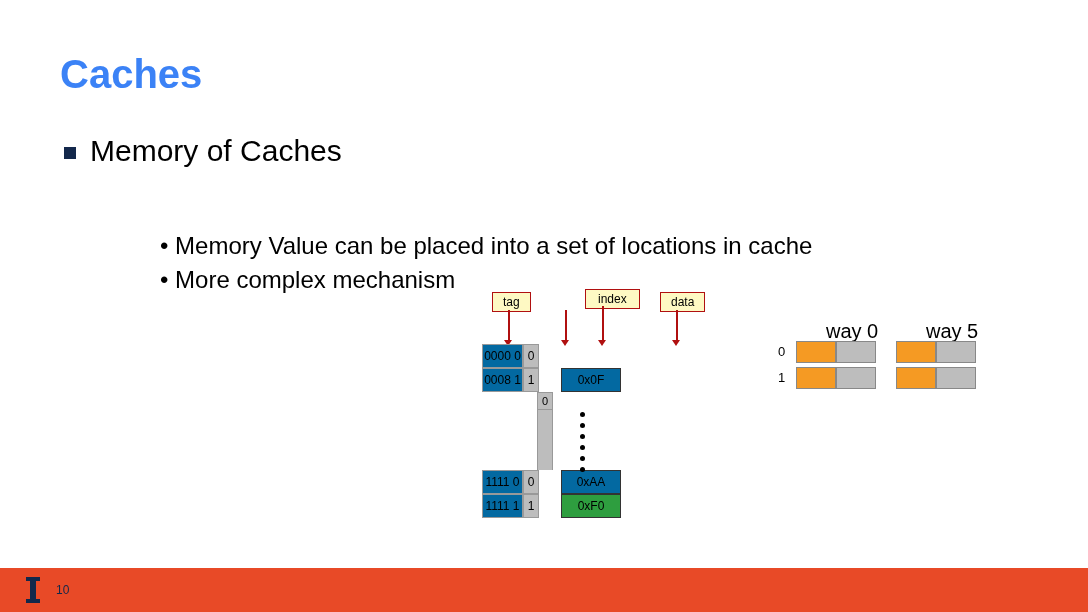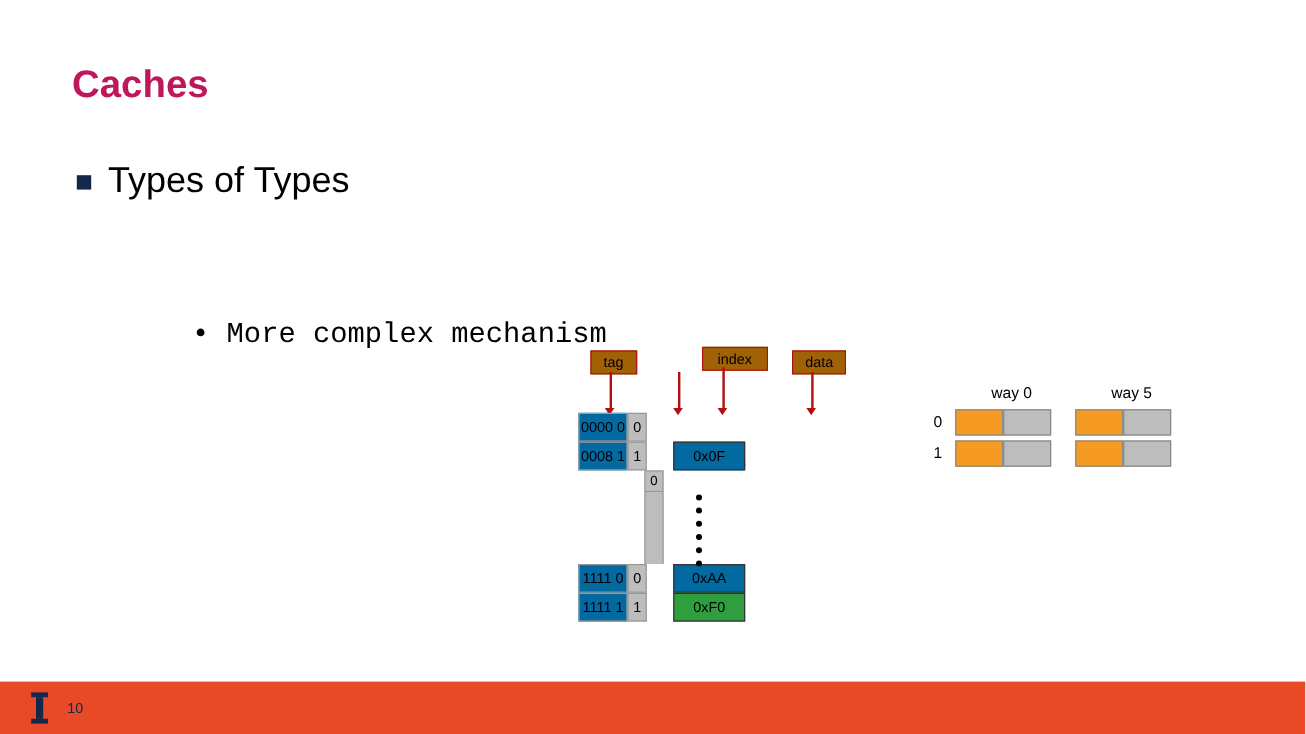--- a/index.html
+++ b/index.html
@@ -1,28 +1,28 @@
 <!DOCTYPE html>
 <html><head>
 <meta charset="utf-8">
 <style>
   * { margin: 0; padding: 0; box-sizing: border-box; }
   html, body { width: 1088px; height: 612px; font-family: Arial, Helvetica, sans-serif; background: #fff; }
   .slide { position: relative; width: 1088px; height: 612px; background: #fff; overflow: hidden; }
 
   
-  .title { position: absolute; left: 60px; top: 52px; font-size: 32px; font-weight: 700; color: #be185d; }
+  .title { position: absolute; left: 60px; top: 52px; font-size: 40px; font-weight: 700; color: #3b82f6; }
   .l1 { position: absolute; left: 64px; top: 134px; font-size: 30px; color: #000; }
   .l1 .sq { display: inline-block; width: 12px; height: 12px; background: #13284b; margin-right: 14px; vertical-align: 2px; }
   .l2 { position: absolute; left: 110px; top: 184px; font-size: 28px; color: #000; }
   .l3a { position: absolute; left: 160px; top: 232px; font-size: 24px; color: #000; }
-  .l3b { position: absolute; left: 160px; top: 266px; font-size: 24px; color: #000; font-family: Liberation Mono, monospace; }
+  .l3b { position: absolute; left: 160px; top: 266px; font-size: 24px; color: #000; }
 
   
-  .lbl { position: absolute; background: #a16207; color: #000; font-size: 12px; border: 1px solid #b01010; padding: 2px 10px; text-align: center; }
+  .lbl { position: absolute; background: #fef9c3; color: #000; font-size: 12px; border: 1px solid #b01010; padding: 2px 10px; text-align: center; }
   .lbl-tag { left: 492px; top: 292px; }
   .lbl-index { left: 585px; top: 289px; padding: 2px 12px; }
   .lbl-data { left: 660px; top: 292px; }
 
   
   .ptr { position: absolute; background: #b01010; width: 2px; }
   .tri { position: absolute; width: 0; height: 0; border-left: 4px solid transparent; border-right: 4px solid transparent; border-top: 6px solid #b01010; }
 
   
   .mem { position: absolute; left: 482px; top: 344px; }
@@ -35,21 +35,21 @@
   .d-green { background: #2e9e3f; }
   .gap { height: 60px; width: 131px; position: relative; }
   .tall-idx { position: absolute; left: 55px; top: 0; width: 16px; height: 100%; background: #bdbdbd; border-left:1px solid #999; border-right:1px solid #999; }
   .dots { position: absolute; left: 98px; top: 2px; display: flex; flex-direction: column; gap: 6px; }
   .dot { width: 5px; height: 5px; border-radius: 50%; background: #000; }
   .single-idx { display:flex; height:18px; }
   .single-idx .fill { width:55px; }
   .single-idx .idx0 { width:16px; background:#bdbdbd; border:1px solid #999; font-size:11px; display:flex; align-items:center; justify-content:center; }
 
   
-  .waylbl { position: absolute; font-size: 13px; color: #000; }
+  .waylbl { position: absolute; font-size: 20px; color: #000; }
   .waylbl0 { left: 826px; top: 320px; }
   .waylbl1 { left: 926px; top: 320px; }
   .waynum { position: absolute; font-size: 13px; color: #000; }
   .wn0 { left: 778px; top: 344px; }
   .wn1 { left: 778px; top: 370px; }
   .wayblk { position: absolute; width: 40px; height: 22px; border: 1px solid #888; }
   .wb-o { background: #f59a23; }
   .wb-g { background: #bdbdbd; }
    .w00a { left: 796px; top: 341px; } .w00b { left: 836px; top: 341px; }
    .w10a { left: 896px; top: 341px; } .w10b { left: 936px; top: 341px; }
@@ -68,22 +68,23 @@
   .footer-right .bold { font-weight: 700; }
 </style>
 </head>
 <body>
 
 <div class="slide">
 
   <div class="title">Caches</div>
 
   <div class="l1">
-    <span class="sq"></span><span>Types of Types</span>
+    <span class="sq"></span><span>Memory of Caches</span>
   </div>
+  <div class="l3a">• Memory Value can be placed into a set of locations in cache</div>
   <div class="l3b">• More complex mechanism</div>
 
   <div class="lbl lbl-tag">tag</div>
   <div class="lbl lbl-index">index</div>
   <div class="lbl lbl-data">data</div>
 
   <div class="ptr" style="left:508px; top:310px; height:32px;"></div>
   <div class="tri" style="left:504px; top:340px;"></div>
   <div class="ptr" style="left:565px; top:310px; height:32px;"></div>
   <div class="tri" style="left:561px; top:340px;"></div>

